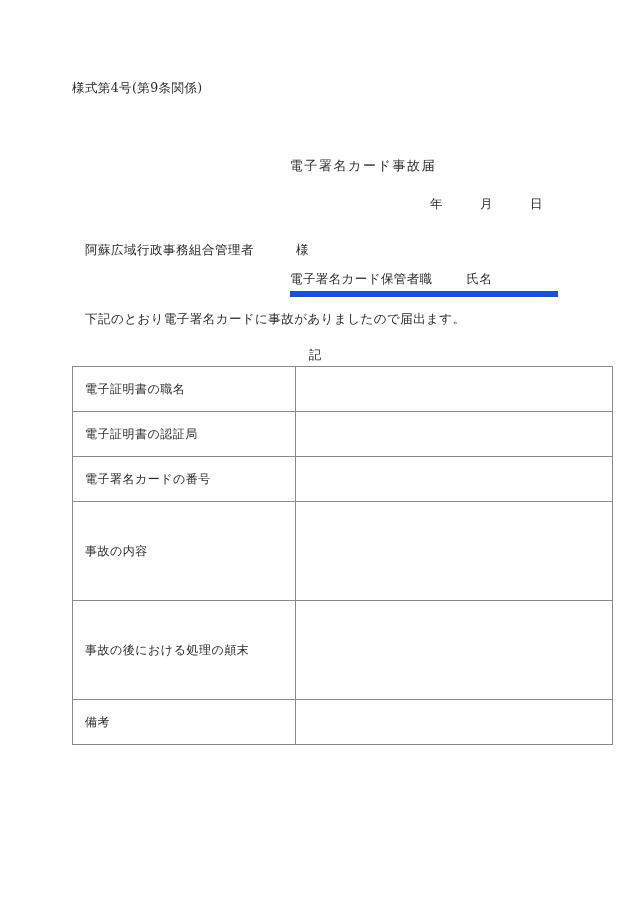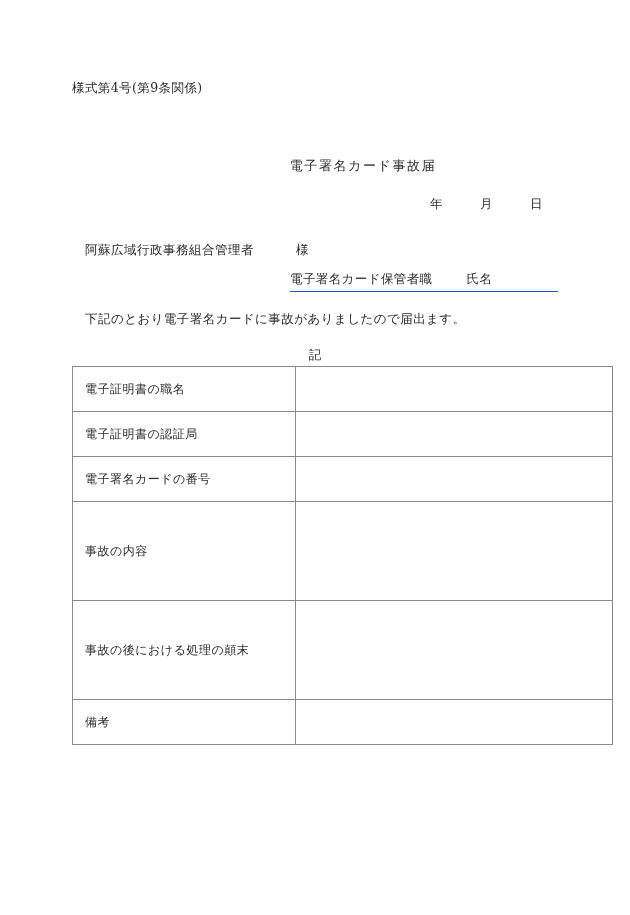--- a/index.html
+++ b/index.html
@@ -71,21 +71,21 @@
     margin-left: 42px;
     letter-spacing: 0;
   }
 
   
   .signature-row {
     position: absolute;
     left: 290px;
     top: 271px;
     width: 268px;
-    border-bottom: 1px solid #1d4ed8;
+    border-bottom: 6px solid #1d4ed8;
     padding-bottom: 3px;
     font-size: 12.5px;
     white-space: nowrap;
     letter-spacing: 0.4px;
   }
   .signature-row .name-label {
     display: inline-block;
     margin-left: 34px;
     letter-spacing: 0.4px;
   }

